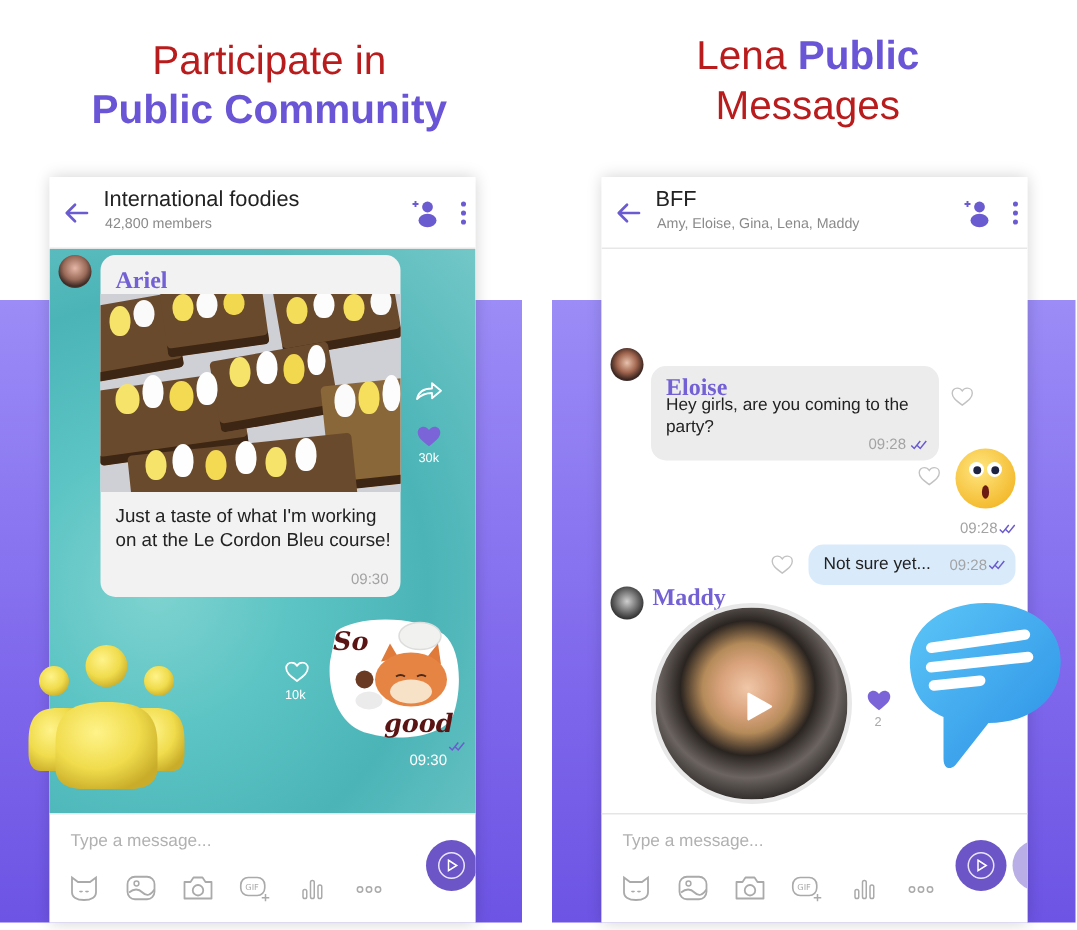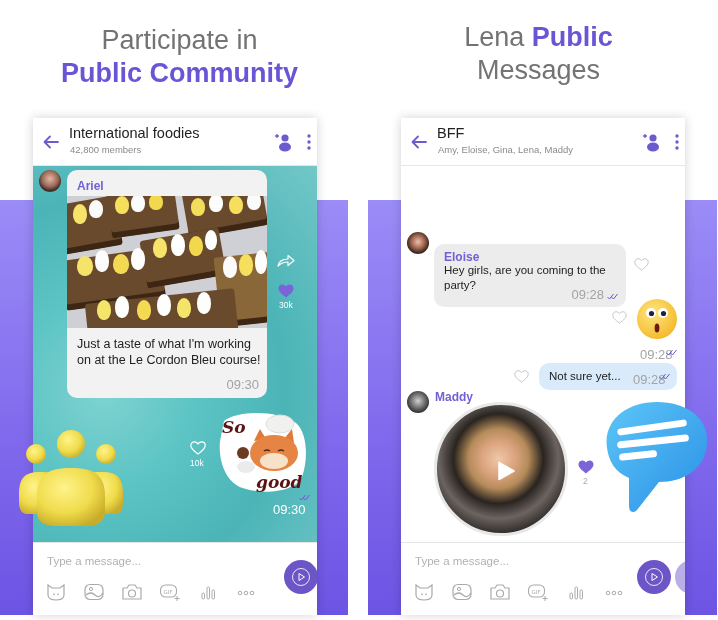--- a/index.html
+++ b/index.html
@@ -3,21 +3,21 @@
 <meta charset="utf-8">
 <style>
   * { box-sizing: border-box; margin: 0; padding: 0; }
   html, body { width: 718px; height: 620px; overflow: hidden; background: #ffffff; font-family: "Liberation Sans", "DejaVu Sans", sans-serif; }
   .stage { position: relative; width: 718px; height: 620px; background: #fff; }
 
   .headline { position: absolute; top: 24px; width: 359px; text-align: center; color: #6b5bd0; line-height: 33px; font-size: 27px; }
   .headline.left { left: 0; }
   .headline.right { left: 359px; top: 21px; }
   .headline b { font-weight: 700; color: #6a55d6; }
-  .headline .light { font-weight: 400; color: #737373; }
+  .headline .light { font-weight: 400; color: #b91c1c; }
 
   .purple-band { position: absolute; top: 200px; height: 415px; background: linear-gradient(180deg, #9b8cf7 0%, #7f68ec 60%, #6d54e4 100%); }
   .band-left { left: 0; width: 348px; }
   .band-right { left: 368px; width: 349px; }
 
   .phone { position: absolute; background: #fff; box-shadow: 0 0 10px rgba(0,0,0,0.18); overflow: hidden; }
   .phone-left { left: 33px; top: 118px; width: 284px; height: 497px; }
   .phone-right { left: 401px; top: 118px; width: 284px; height: 497px; }
 
   .appbar { position: absolute; left: 0; top: 0; width: 100%; height: 48px; background: #fff; border-bottom: 1px solid #e7e7e7; z-index: 3; }
@@ -28,26 +28,26 @@
   .more-icon { position: absolute; right: 6px; top: 16px; width: 4px; height: 16px; }
 
   
   .teal-bg { position: absolute; left: 0; top: 48px; width: 100%; height: 376px;
     background: radial-gradient(ellipse at 25% 60%, #7fd3d0 0%, #5cc4c4 30%, #4bb4b7 60%, #73c7c7 100%); }
 
   .avatar { position: absolute; width: 22px; height: 22px; border-radius: 50%; overflow: hidden; }
   .avatar-ariel { left: 6px; top: 52px; background: radial-gradient(circle at 50% 40%, #e6b7a6 0%, #9b6b5a 45%, #3e2b26 70%, #7a8a6d 100%); }
 
   .bubble-ariel { position: absolute; left: 34px; top: 52px; width: 200px; height: 228px; background: #f2f2f2; border-radius: 10px; }
-  .sender { position: absolute; font-size: 12px; font-weight: 700; color: #7360d4; }
+  .sender { position: absolute; font-size: 16px; font-weight: 700; color: #7360d4; font-family: Liberation Serif, serif; }
   .photo { position: absolute; left: 0; top: 26px; width: 200px; height: 132px; overflow: hidden; background: #cfcfd6; }
   .tart { position: absolute; border-radius: 3px; background: #6a4a2c; box-shadow: inset 0 -6px 0 #3d2614; }
   .dollop { position: absolute; border-radius: 50% 50% 45% 45%; }
   .msg-text { position: absolute; font-size: 12.5px; color: #222; line-height: 16px; }
-  .time { position: absolute; font-size: 13px; color: #a3a3a3; }
+  .time { position: absolute; font-size: 10px; color: #a3a3a3; }
 
   .forward-icon { position: absolute; left: 244px; top: 136px; width: 18px; height: 14px; }
   .like-heart { position: absolute; width: 16px; height: 14px; }
   .like-count { position: absolute; font-size: 8.5px; color: #fff; }
 
   .sticker { position: absolute; left: 183px; top: 293px; width: 92px; height: 82px; }
   .people-emoji { position: absolute; left: 17px; top: 430px; width: 108px; height: 98px; z-index: 5; }
 
   .composer { position: absolute; left: 0; width: 100%; height: 73px; bottom: 0; background: #fff; border-top: 1px solid #e5e5e5; }
   .placeholder { position: absolute; left: 14px; top: 12px; font-size: 11.5px; color: #b1b1b1; }

